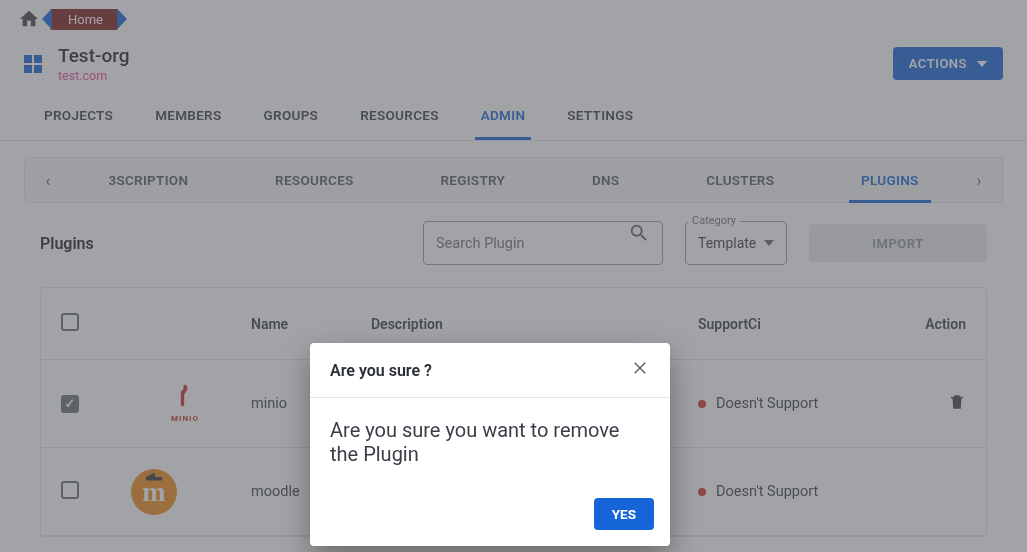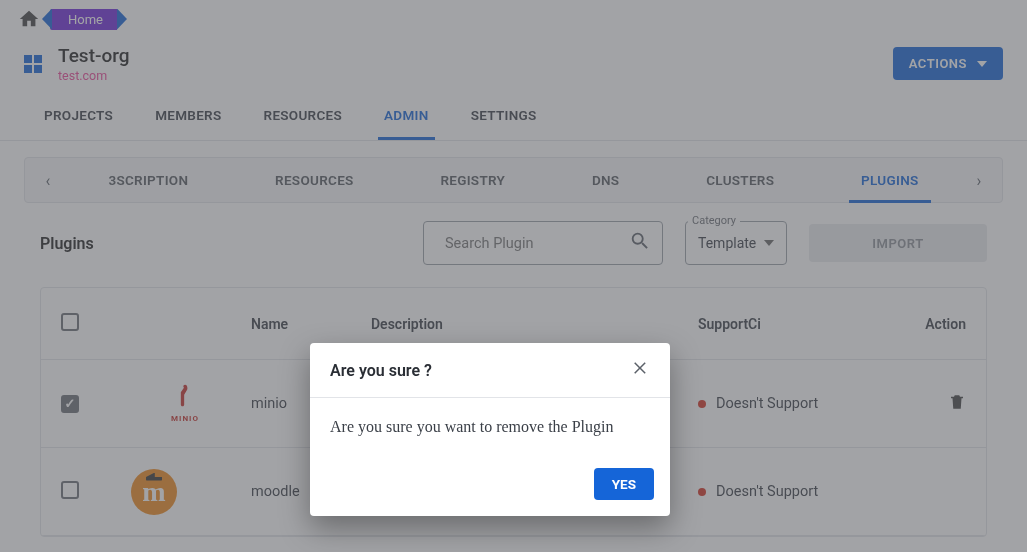--- a/index.html
+++ b/index.html
@@ -3,21 +3,21 @@
 <meta charset="utf-8">
 <style>
   * { box-sizing: border-box; margin: 0; padding: 0; font-family: "Segoe UI", Roboto, Arial, sans-serif; }
   body { width: 1027px; height: 552px; overflow: hidden; background: #fff; color: #222; position: relative; }
 
   
   .crumb-row { display: flex; align-items: center; gap: 4px; padding: 8px 18px 0; }
   .home-ic { width: 22px; height: 22px; color: #444; }
   .home-ic svg { width: 100%; height: 100%; fill: currentColor; }
   .crumb-chip {
-    background: #6d28d9; color: #fff; font-size: 13px; padding: 3px 14px 3px 18px;
+    background: #7f1d1d; color: #fff; font-size: 13px; padding: 3px 14px 3px 18px;
     position: relative; border-radius: 2px 0 0 2px; margin-left: 6px;
   }
   .crumb-chip::before {
     content: ""; position: absolute; left: -8px; top: 0; bottom: 0; width: 10px;
     background: #1565d8; clip-path: polygon(100% 0, 100% 100%, 0 50%);
   }
   .crumb-chip::after {
     content: ""; position: absolute; right: -10px; top: 0; bottom: 0; width: 10px;
     background: #1565d8; clip-path: polygon(0 0, 100% 50%, 0 100%);
   }
@@ -56,21 +56,21 @@
   .subtab.active::after {
     content: ""; position: absolute; left: -4px; right: -4px; bottom: -1px; height: 3px; background: #1565d8;
   }
 
   
   .toolbar { display: flex; align-items: center; gap: 22px; padding: 18px 40px 0; }
   .section-title { font-size: 16px; font-weight: 600; color: #222; flex: 0 0 auto; }
   .spacer { flex: 1; }
   .search-box {
     width: 240px; border: 1px solid #9aa0a7; border-radius: 4px; height: 44px;
-    display: flex; align-items: center; padding: 0 21px; color: #5b6169;
+    display: flex; padding: 0 12px; color: #5b6169;
   }
   .search-box input { flex: 1; border: none; outline: none; font-size: 14.5px; color: #333; background: transparent; }
   .search-ic svg { width: 22px; height: 22px; fill: #5b6169; }
   .cat-box {
     position: relative; border: 1px solid #9aa0a7; border-radius: 4px; height: 44px; width: 102px;
     display: flex; align-items: center; padding: 0 12px; cursor: pointer;
   }
   .cat-box .lbl {
     position: absolute; top: -8px; left: 2px; font-size: 11px; color: #6b6f76; background: #fff; padding: 0 4px;
   }
@@ -120,21 +120,21 @@
   
   .overlay { position: absolute; inset: 0; background: rgba(86,88,92,0.55); }
   .dialog {
     position: absolute; width: 360px; left: 310px; top: 343px; background: #fff; border-radius: 4px;
     box-shadow: 0 12px 30px rgba(0,0,0,.35); overflow: hidden;
   }
   .d-head { display: flex; align-items: center; justify-content: space-between; padding: 16px 20px; font-size: 16px; font-weight: 600; color: #2a2e35; }
   .d-close { color: #5b6169; cursor: pointer; }
   .d-close svg { width: 18px; height: 18px; fill: currentColor; }
   .d-div { height: 1px; background: #e2e4e8; }
-  .d-body { padding: 20px; font-size: 16px; color: #3a3f47; font-family: Liberation Serif, serif; }
+  .d-body { padding: 20px; font-size: 20px; color: #3a3f47; }
   .d-foot { padding: 12px 16px 16px; display: flex; justify-content: flex-end; }
   .yes-btn { background: #1565d8; color: #fff; border: none; border-radius: 4px; padding: 8px 18px; font-size: 13.5px; font-weight: 700; cursor: pointer; }
 </style>
 </head>
 <body>
 
 <div class="crumb-row">
   <span class="home-ic">
     <svg viewBox="0 0 24 24">
         <path d="M10 20v-6h4v6h5v-8h3L12 3 2 12h3v8z"></path>
@@ -158,20 +158,21 @@
   </div>
   <button class="actions-btn">
     <span>ACTIONS</span>
     <span class="chev"></span>
   </button>
 </div>
 
 <div class="tabs">
   <div class="tab">PROJECTS</div>
   <div class="tab">MEMBERS</div>
+  <div class="tab">GROUPS</div>
   <div class="tab">RESOURCES</div>
   <div class="tab active">ADMIN</div>
   <div class="tab">SETTINGS</div>
 </div>
 
 <div class="subtabs-wrap">
   <div class="subtabs">
     <div class="arrow">‹</div>
     <div class="subtabs-inner">
       <div class="subtab">3SCRIPTION</div>

